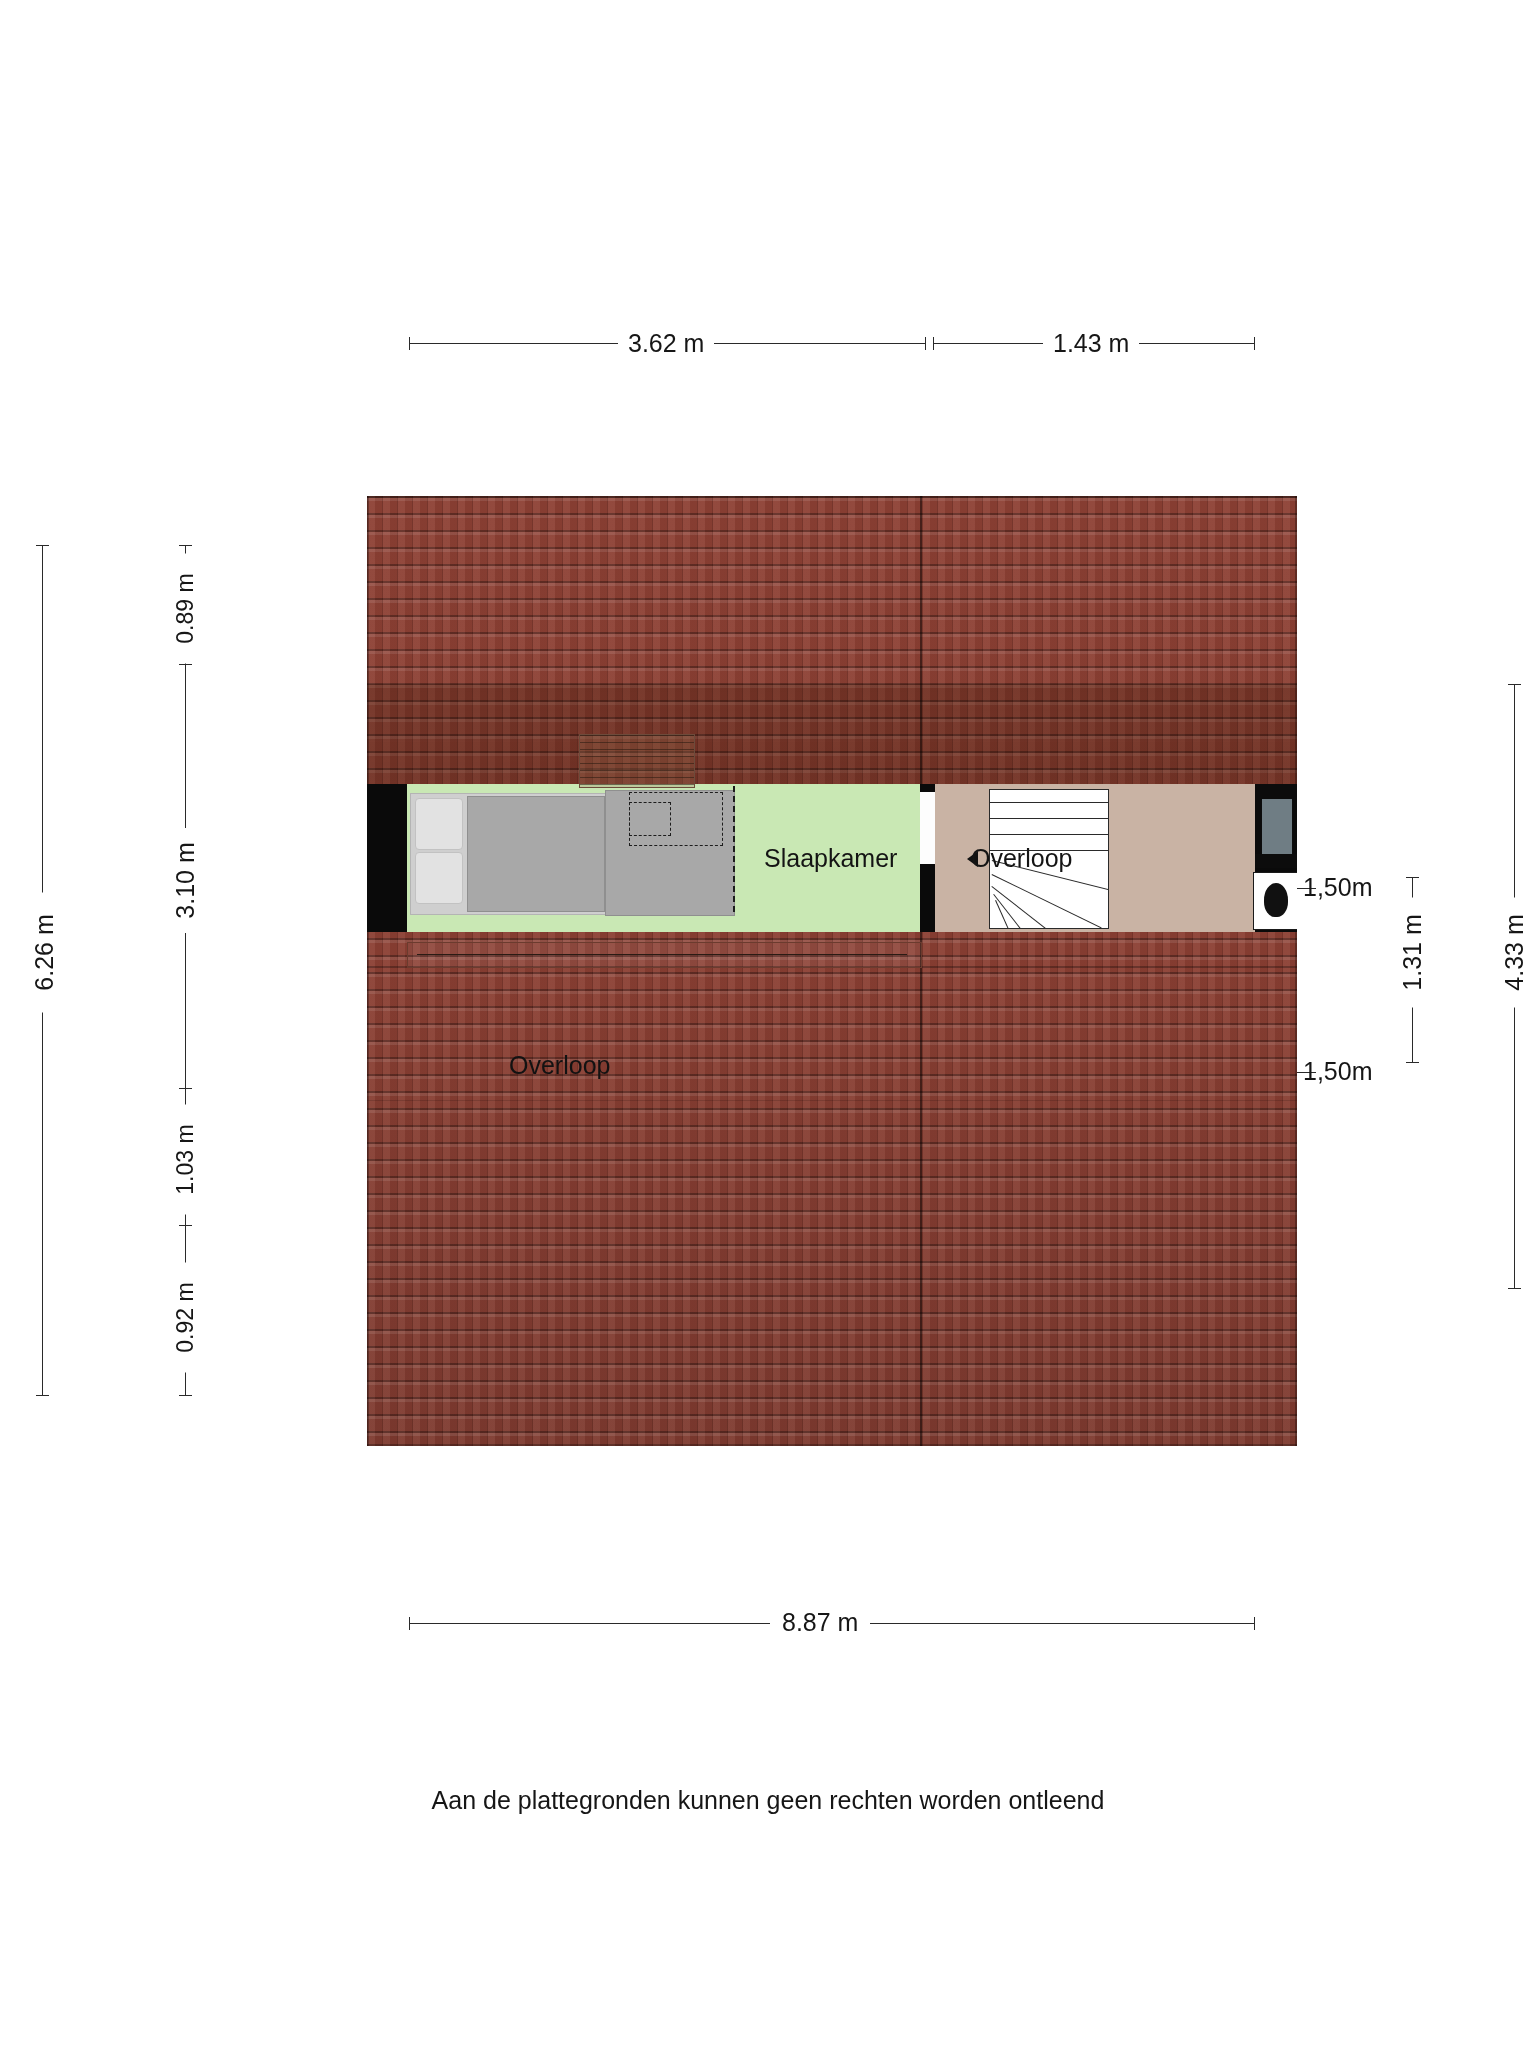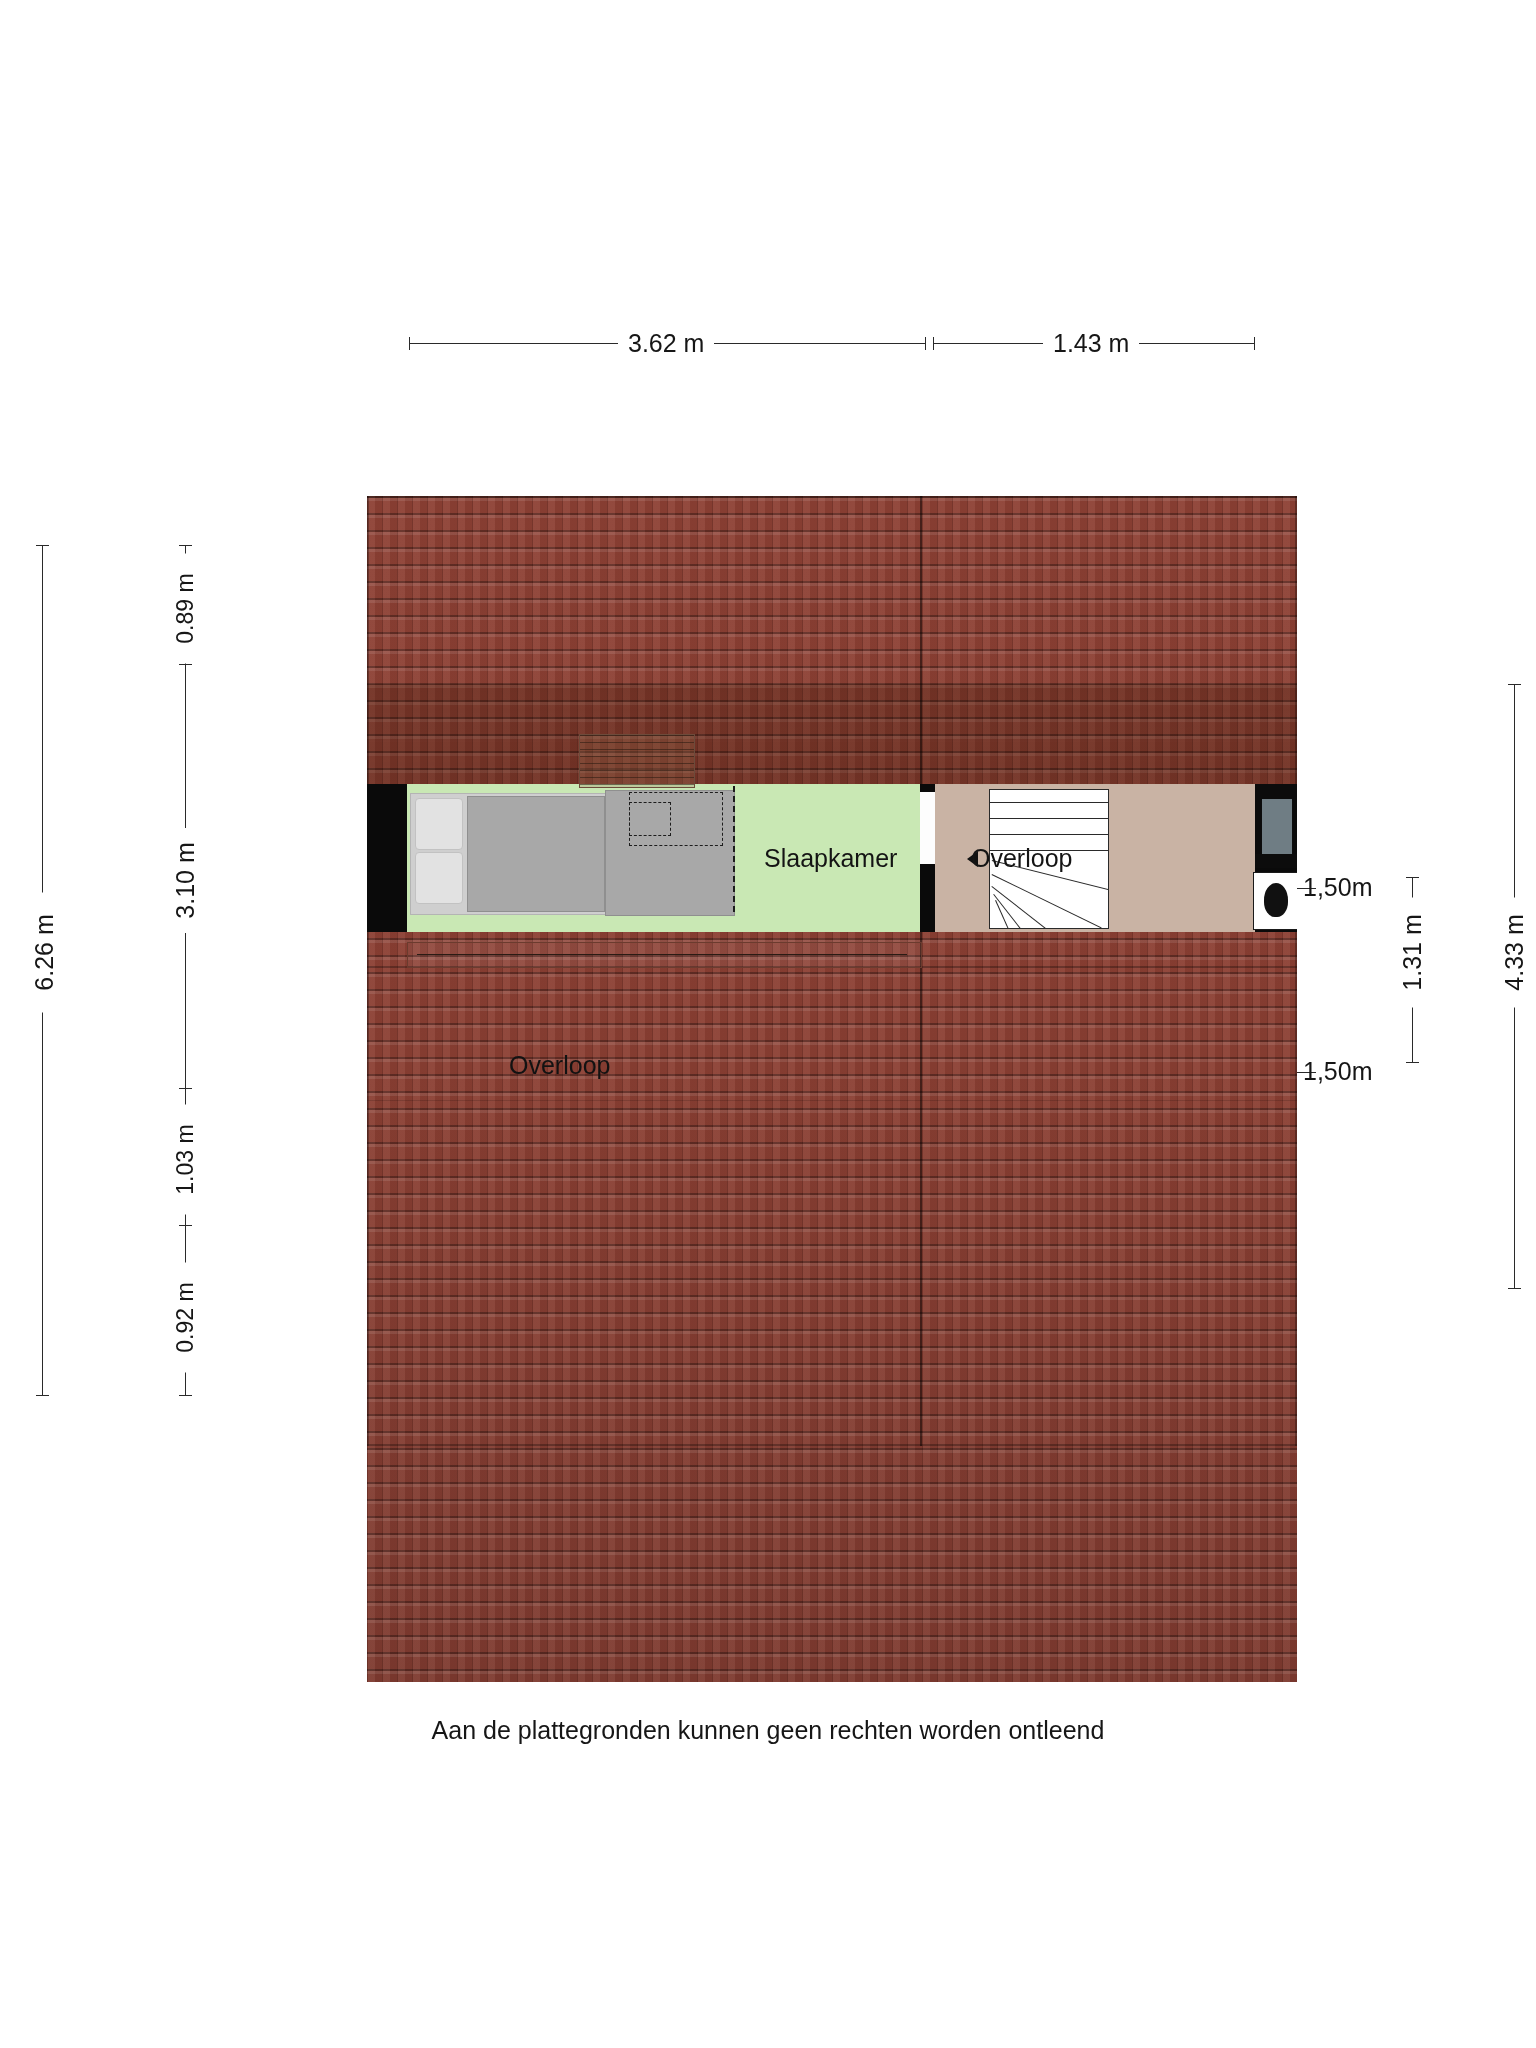--- a/index.html
+++ b/index.html
@@ -61,21 +61,21 @@
     width: 13px;
     background: #2a2a2a;
   }
 
   
   .plan {
     position: absolute;
     left: 367px;
     top: 496px;
     width: 930px;
-    height: 1186px;
+    height: 950px;
     overflow: hidden;
   }
   
   .roof {
     position: absolute;
     inset: 0;
     background:
       repeating-linear-gradient(90deg,
         rgba(0,0,0,0.16) 0px, rgba(0,0,0,0.16) 1px,
         rgba(255,255,255,0.05) 1px, rgba(255,255,255,0.05) 8px,
@@ -339,15 +339,15 @@
     <div class="window-dark" style="left:888px; top:358px; width:42px; height:12px;"></div>
     <div class="toilet-box" style="left:886px; top:376px; width:44px; height:56px;">
       <div class="toilet-bowl" style="left:10px; top:10px; width:24px; height:34px;"></div>
     </div>
 
     <div class="room-label" style="left:397px; top:348px;">Slaapkamer</div>
     <div class="room-label" style="left:604px; top:348px;">Overloop</div>
     <div class="room-label label-on-roof" style="left:142px; top:555px;">Overloop</div>
   </div>
 
-  <div class="footer" style="top:1713px;">Aan de plattegronden kunnen geen rechten worden ontleend</div>
+  <div class="footer" style="top:1783px;">Aan de plattegronden kunnen geen rechten worden ontleend</div>
 
 </div>
 
 </body></html>

